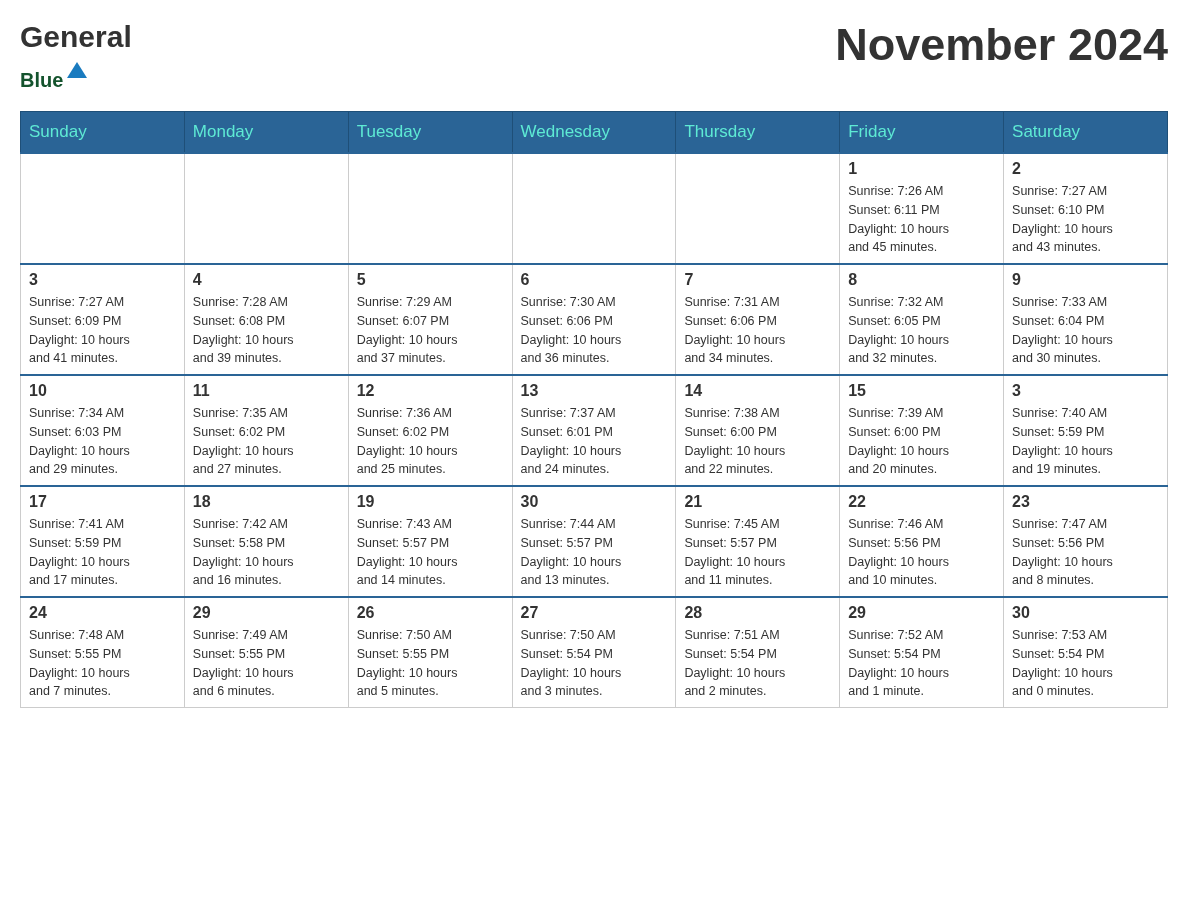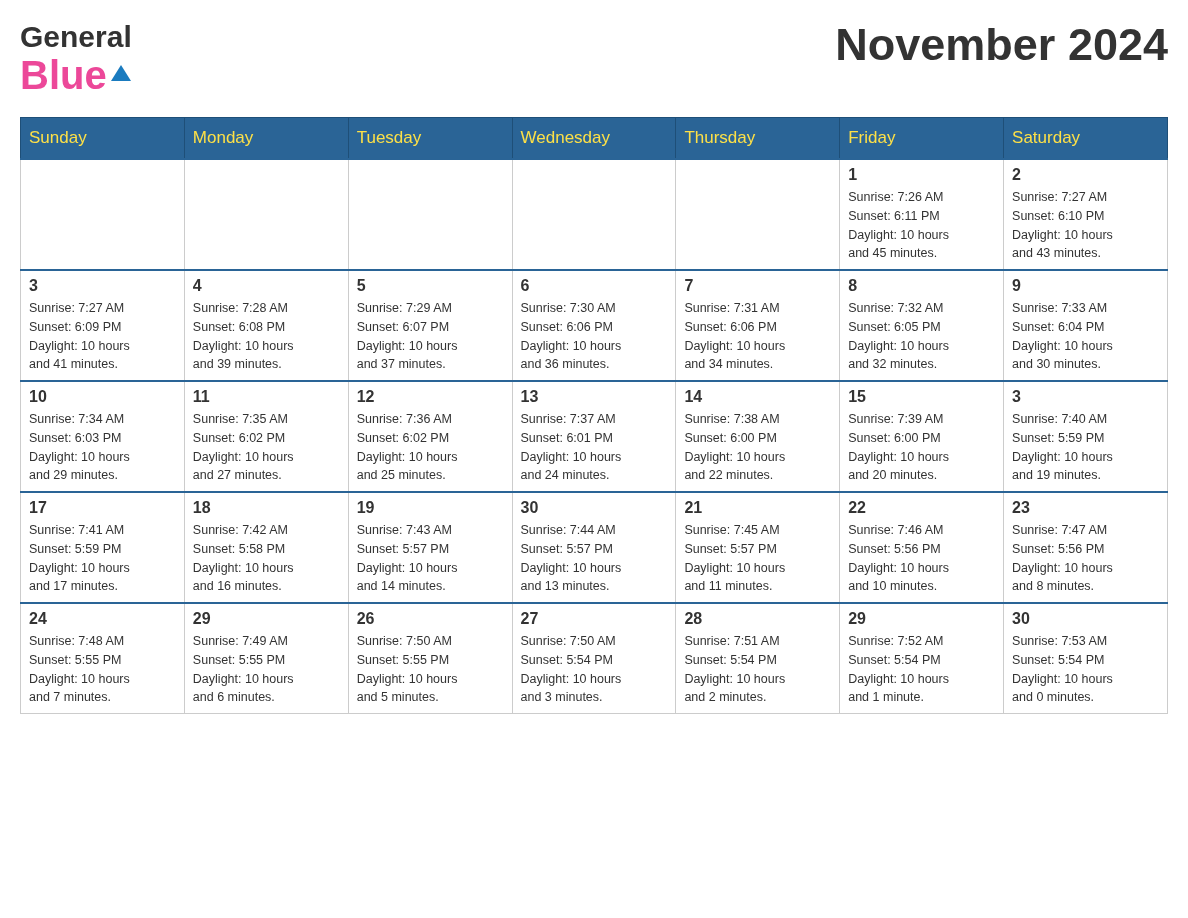--- a/index.html
+++ b/index.html
@@ -35,21 +35,21 @@
       font-size: 22px;
       color: #555;
       margin-top: 4px;
     }
     .calendar {
       width: 100%;
       border-collapse: collapse;
     }
     .calendar th {
       background-color: #2a6496;
-      color: #fde047;
+      color: #5eead4;
       font-size: 17px;
       font-weight: normal;
       padding: 10px 8px;
       text-align: left;
       border: 1px solid #1e4f78;
     }
     .calendar td {
       width: 14.28%;
       vertical-align: top;
       padding: 6px 8px;
@@ -89,21 +89,21 @@
   </style>
 </head>
 <body>
 
 <div class="header">
   <div class="logo">
     <div class="logo-row">
       <div class="logo-text-group">
         <span style="font-size:30px;font-weight:bold;color:#333;line-height:1.1;">General</span>
         <div style="display:flex;align-items:center;">
-          <span style="font-size:40px;font-weight:bold;color:#ec4899;line-height:1.1;">Blue</span>
+          <span style="font-size:20px;font-weight:bold;color:#14532d;line-height:1.1;margin-top:16px;">Blue</span>
           <svg width="22" height="22" viewBox="0 0 22 22" style="margin-left:2px;margin-top:-2px;">
             <polygon points="2,18 12,2 22,18" fill="#1a7bbf"></polygon>
           </svg>
         </div>
       </div>
     </div>
   </div>
   <div class="title-section">
     <div class="month-title">November 2024</div>
   </div>

